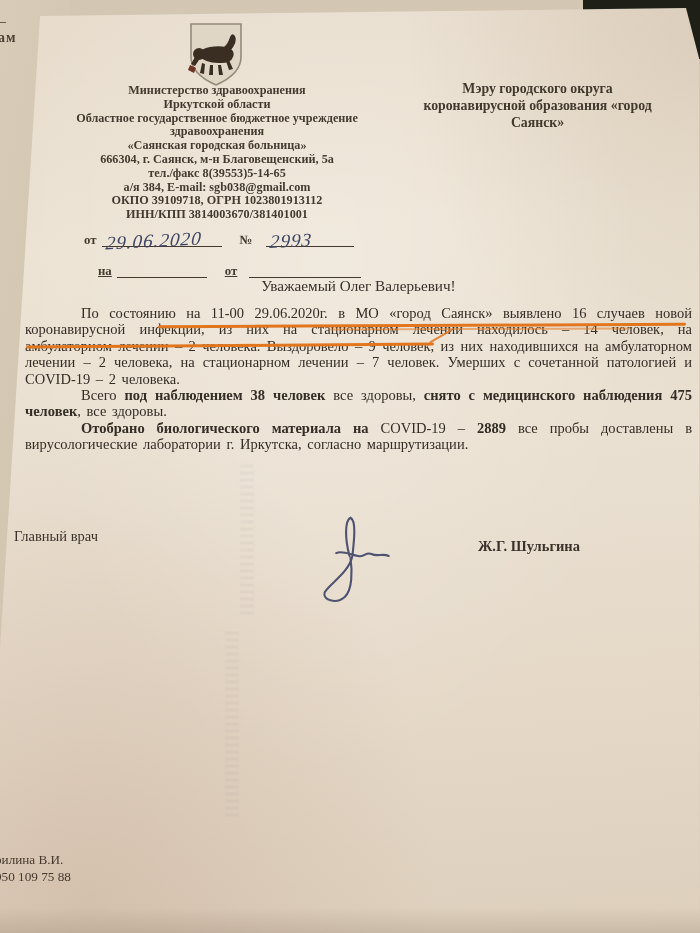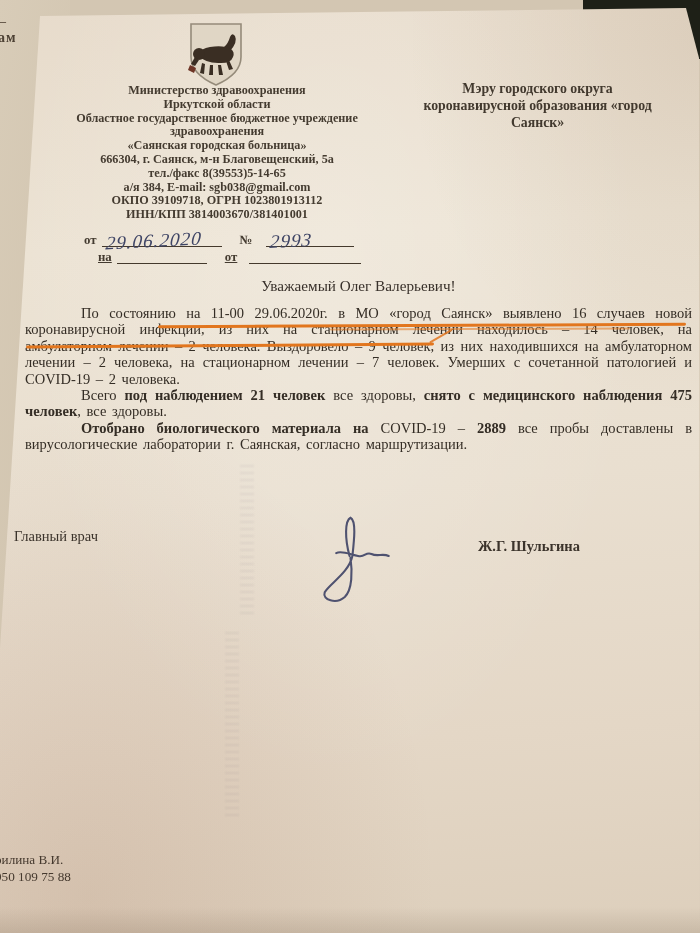--- a/index.html
+++ b/index.html
@@ -50,21 +50,21 @@
   
   .emblem{position:absolute;left:186px;top:21px;width:60px;height:68px;}
 
   
   .letterhead{
     position:absolute;left:48px;top:84px;width:338px;
     text-align:center;font-weight:bold;font-size:12.2px;line-height:13.8px;color:#443b30;
   }
   .ref-row,.reply-row{display:flex;align-items:flex-end;text-align:right;}
   .ref-row{padding-left:36px;margin-top:3px;height:22px;}
-  .reply-row{padding-left:50px;margin-top:2px;height:15px;text-decoration:underline;}
+  .reply-row{padding-left:50px;margin-top:16px;height:15px;text-decoration:underline;}
   .lh-label{font-weight:bold;font-size:12.8px;line-height:13px;flex:0 0 auto;}
   .hand-slot{display:inline-block;border-bottom:1.6px solid #44392c;margin-left:5px;position:relative;}
   .slot-date{width:120px;height:20px;}
   .slot-num{width:88px;height:20px;margin-left:14px;}
   .slot-na{width:90px;height:12px;}
   .slot-ot2{width:112px;height:12px;margin-left:12px;}
   .hand{
     position:absolute;left:4px;bottom:-2px;white-space:nowrap;
     font-style:italic;font-weight:normal;font-size:19px;color:#3f4565;
     transform:skewX(-8deg) rotate(-3deg);letter-spacing:1px;
@@ -165,22 +165,22 @@
     <div class="addressee">
       <div>Мэру городского округа</div>
       <div>коронавирусной образования «город</div>
       <div>Саянск»</div>
     </div>
 
     <div class="salutation">Уважаемый Олег Валерьевич!</div>
 
     <div class="body-text">
       <p><span>По состоянию на 11-00  29.06.2020г. в МО «город Саянск» выявлено 16 случаев  новой коронавирусной инфекции, из них на стационарном лечении находилось – 14 человек, на амбулаторном лечении – 2 человека. Выздоровело – 9 человек, из них находившихся на амбулаторном лечении – 2 человека, на стационарном лечении – 7 человек. Умерших с сочетанной патологией и COVID-19 – 2 человека.</span></p>
-      <p><span>Всего </span><span class="b">под наблюдением 21 человек </span><span>все здоровы, </span><span class="b">снято с медицинского наблюдения 475 человек</span><span>, все здоровы.</span></p>
-      <p><span class="b">Отобрано биологического материала на </span><span>COVID-19 – </span><span class="b">2889</span><span> все пробы доставлены в вирусологические лаборатории г. Саянская, согласно маршрутизации.</span></p>
+      <p><span>Всего </span><span class="b">под наблюдением 38 человек </span><span>все здоровы, </span><span class="b">снято с медицинского наблюдения 475 человек</span><span>, все здоровы.</span></p>
+      <p><span class="b">Отобрано биологического материала на </span><span>COVID-19 – </span><span class="b">2889</span><span> все пробы доставлены в вирусологические лаборатории г. Иркутска, согласно маршрутизации.</span></p>
     </div>
 
     <div class="hl hl-1"></div>
     <div class="hl hl-1b"></div>
     <div class="hl hl-2"></div>
     <div class="hl hl-2hook"></div>
 
     <div class="sig-position">Главный врач</div>
     <svg class="sig-svg" viewBox="0 0 110 110" xmlns="http://www.w3.org/2000/svg">
       <g fill="none" stroke="#3a3f63" stroke-width="2.2" stroke-linecap="round" opacity="0.88">

